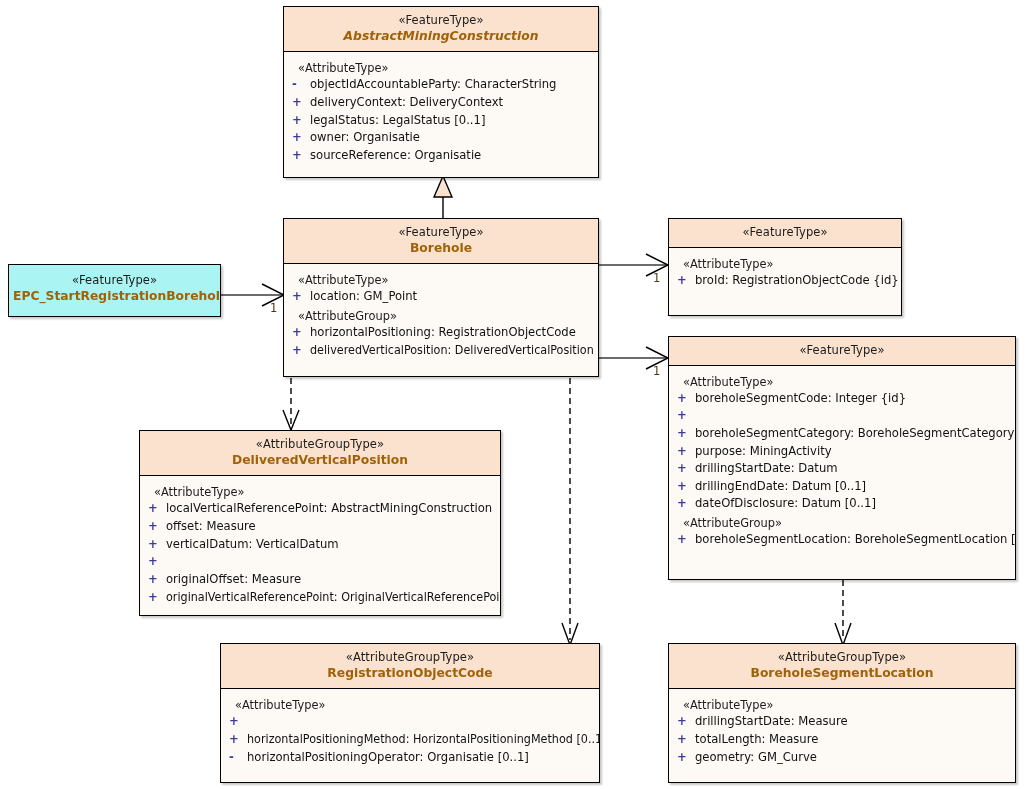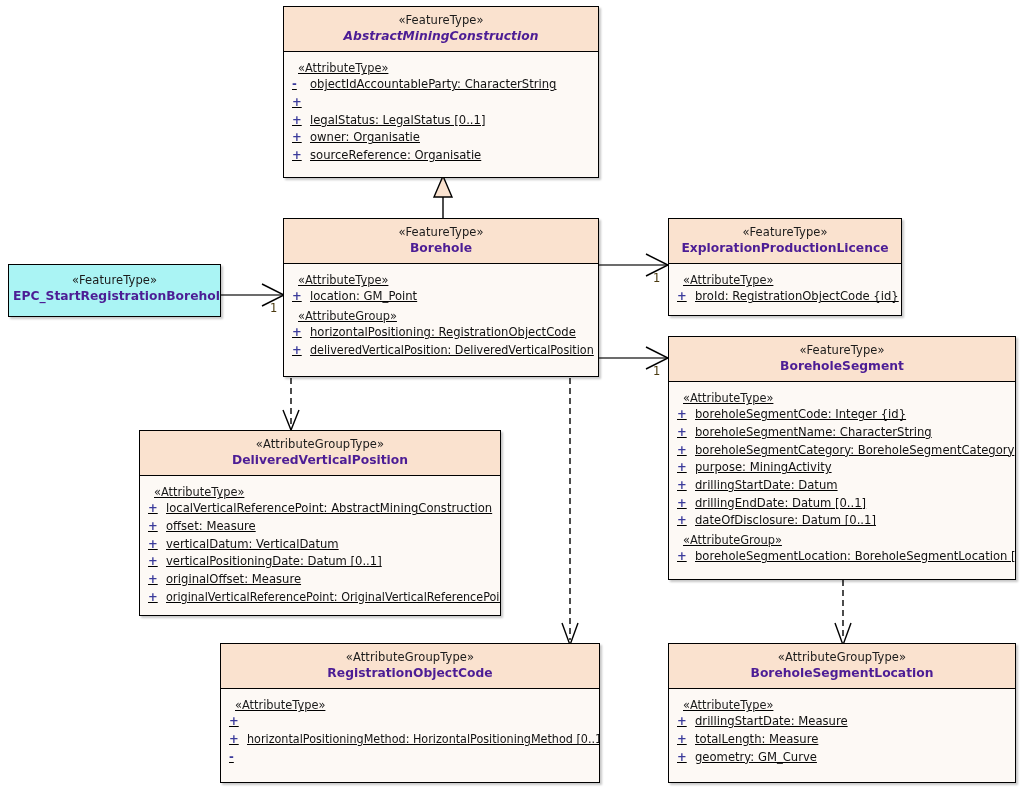--- a/index.html
+++ b/index.html
@@ -52,31 +52,30 @@
   }
   .stereotype {
     font-size: 11.5px;
     color: #1b1b1b;
     display: block;
     letter-spacing: 0.1px;
   }
   .cls-name {
     font-size: 12.3px;
     font-weight: bold;
-    color: #4c1d95;
+    color: #a16207;
     display: block;
     margin-top: 1px;
   }
   .cls-name.abstract {
     font-style: italic;
   }
   .uml-class .body {
     box-sizing: border-box;
     padding: 6px 18px 6px 6px;
-    text-decoration: underline;
   }
   .group-label {
     font-size: 11.4px;
     color: #1b1b1b;
     margin: 3px 0 1px 8px;
     white-space: nowrap;
   }
   .attr-row {
     display: flex;
     align-items: baseline;
@@ -157,20 +156,21 @@
       <span class="cls-name abstract">AbstractMiningConstruction</span>
     </div>
     <div class="body">
       <div class="group-label">«AttributeType»</div>
       <div class="attr-row">
         <span class="attr-vis">-</span>
         <span class="attr-text">objectIdAccountableParty: CharacterString</span>
       </div>
       <div class="attr-row">
         <span class="attr-vis">+</span>
+        <span class="attr-text">deliveryContext: DeliveryContext</span>
       </div>
       <div class="attr-row">
         <span class="attr-vis">+</span>
         <span class="attr-text">legalStatus: LegalStatus [0..1]</span>
       </div>
       <div class="attr-row">
         <span class="attr-vis">+</span>
         <span class="attr-text">owner: Organisatie</span>
       </div>
       <div class="attr-row">
@@ -206,45 +206,42 @@
   <div class="uml-class cyan" style="left:8px; top:264px; width:213px; height:53px;">
     <div class="hdr" style="padding-top:8px;">
       <span class="stereotype">«FeatureType»</span>
       <span class="cls-name">EPC_StartRegistrationBorehole</span>
     </div>
   </div>
 
   <div class="uml-class" style="left:668px; top:218px; width:234px; height:98px;">
     <div class="hdr">
       <span class="stereotype">«FeatureType»</span>
-      <span class="cls-name">ExplorationProductionLicence</span>
     </div>
     <div class="body">
       <div class="group-label">«AttributeType»</div>
       <div class="attr-row">
         <span class="attr-vis">+</span>
         <span class="attr-text">broId: RegistrationObjectCode {id}</span>
       </div>
     </div>
   </div>
 
   <div class="uml-class" style="left:668px; top:336px; width:348px; height:244px;">
     <div class="hdr">
       <span class="stereotype">«FeatureType»</span>
-      <span class="cls-name">BoreholeSegment</span>
     </div>
     <div class="body">
       <div class="group-label">«AttributeType»</div>
       <div class="attr-row">
         <span class="attr-vis">+</span>
         <span class="attr-text">boreholeSegmentCode: Integer {id}</span>
       </div>
       <div class="attr-row">
         <span class="attr-vis">+</span>
-        <span class="attr-text">boreholeSegmentName: CharacterString</span>
       </div>
       <div class="attr-row">
         <span class="attr-vis">+</span>
         <span class="attr-text">boreholeSegmentCategory: BoreholeSegmentCategory</span>
       </div>
       <div class="attr-row">
         <span class="attr-vis">+</span>
         <span class="attr-text">purpose: MiningActivity</span>
       </div>
       <div class="attr-row">
@@ -281,21 +278,20 @@
       <div class="attr-row">
         <span class="attr-vis">+</span>
         <span class="attr-text">offset: Measure</span>
       </div>
       <div class="attr-row">
         <span class="attr-vis">+</span>
         <span class="attr-text">verticalDatum: VerticalDatum</span>
       </div>
       <div class="attr-row">
         <span class="attr-vis">+</span>
-        <span class="attr-text">verticalPositioningDate: Datum [0..1]</span>
       </div>
       <div class="attr-row">
         <span class="attr-vis">+</span>
         <span class="attr-text">originalOffset: Measure</span>
       </div>
       <div class="attr-row">
         <span class="attr-vis">+</span>
         <span class="attr-text compressed">originalVerticalReferencePoint: OriginalVerticalReferencePoint</span>
       </div>
     </div>
@@ -310,20 +306,21 @@
       <div class="group-label">«AttributeType»</div>
       <div class="attr-row">
         <span class="attr-vis">+</span>
       </div>
       <div class="attr-row">
         <span class="attr-vis">+</span>
         <span class="attr-text compressed">horizontalPositioningMethod: HorizontalPositioningMethod [0..1]</span>
       </div>
       <div class="attr-row">
         <span class="attr-vis">-</span>
+        <span class="attr-text">horizontalPositioningOperator: Organisatie [0..1]</span>
       </div>
     </div>
   </div>
 
   <div class="uml-class" style="left:668px; top:643px; width:348px; height:140px;">
     <div class="hdr">
       <span class="stereotype">«AttributeGroupType»</span>
       <span class="cls-name">BoreholeSegmentLocation</span>
     </div>
     <div class="body">

